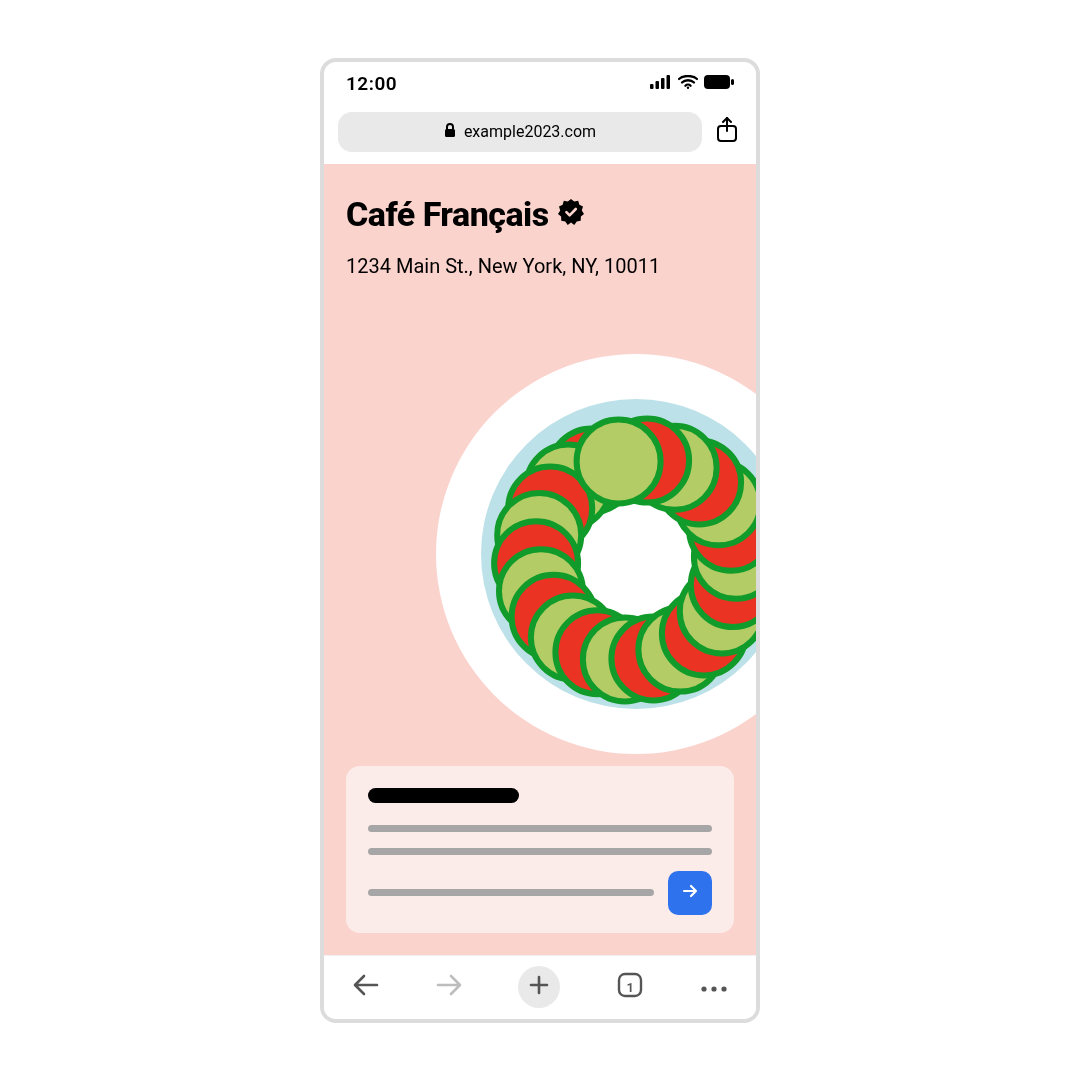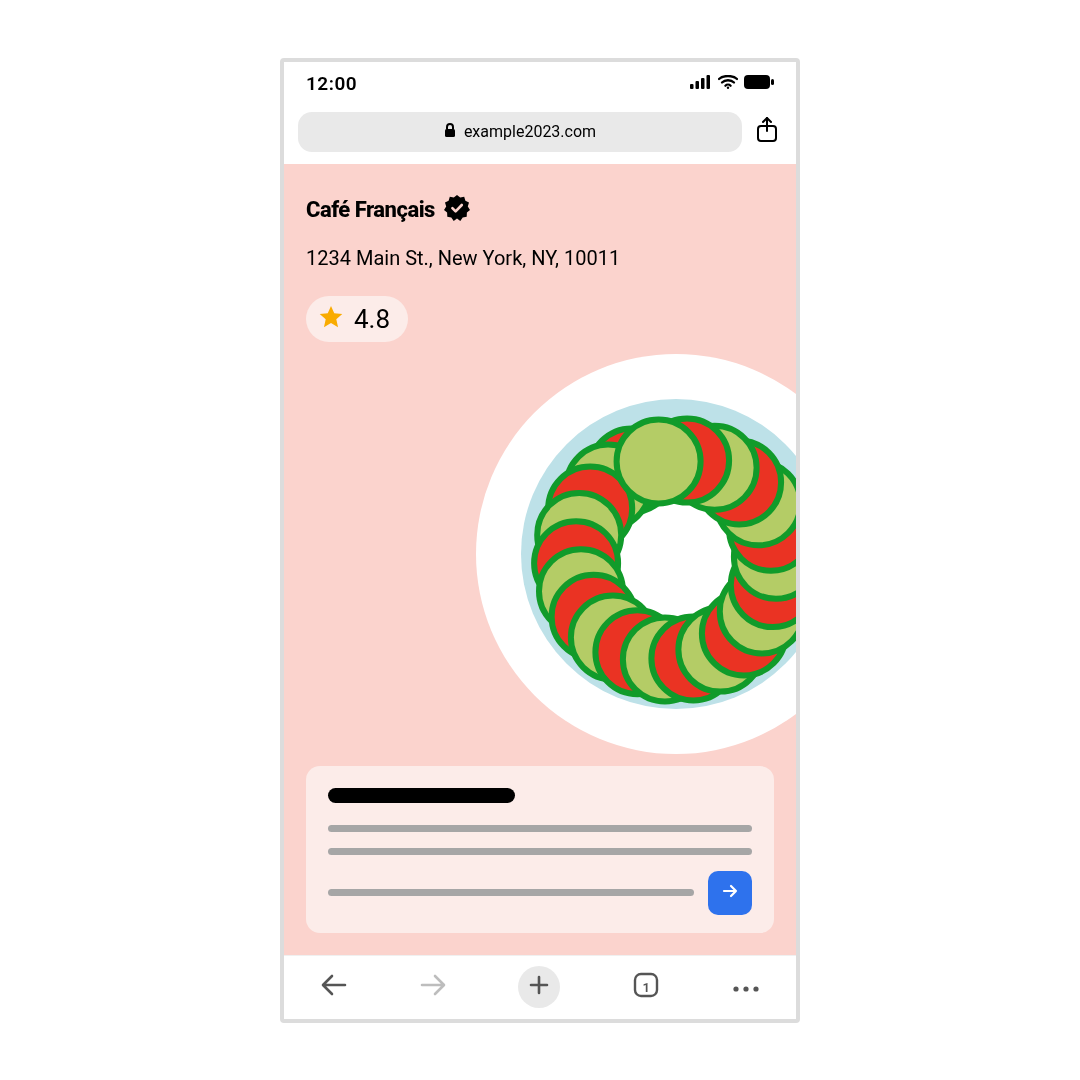--- a/index.html
+++ b/index.html
@@ -6,24 +6,24 @@
   body {
     width: 1080px;
     height: 1080px;
     background: #ffffff;
     display: flex;
     align-items: center;
     justify-content: center;
     font-family: -apple-system, "Segoe UI", Roboto, Arial, sans-serif;
   }
   .phone {
-    width: 520px;
+    width: 440px;
     height: 965px;
     border: 4px solid #dcdcdc;
-    border-radius: 4px;
+    border-radius: 16px;
     background: #ffffff;
     overflow: hidden;
     display: flex;
     flex-direction: column;
   }
   
   .status-bar {
     height: 44px;
     display: flex;
     align-items: center;
@@ -75,21 +75,21 @@
   }
   .title-block {
     padding: 30px 22px 0 22px;
   }
   .title-line {
     display: flex;
     align-items: center;
     gap: 8px;
   }
   .title {
-    font-size: 22px;
+    font-size: 34px;
     font-weight: 800;
     letter-spacing: -0.5px;
   }
   .subtitle {
     margin-top: 20px;
     font-size: 20px;
     font-weight: 400;
   }
   .rating-pill {
     margin: 26px 0 0 22px;
@@ -248,28 +248,20 @@
         <span>
           <svg width="28" height="28" viewBox="0 0 28 28">
             <path d="M14 1 L17.2 3.4 L21.2 2.8 L22.4 6.7 L26 8.6 L24.8 12.5 L27 16 L23.9 18.6 L23.7 22.7 L19.7 23.5 L17.3 26.9 L14 24.6 L10.7 26.9 L8.3 23.5 L4.3 22.7 L4.1 18.6 L1 16 L3.2 12.5 L2 8.6 L5.6 6.7 L6.8 2.8 L10.8 3.4 Z" fill="#000"></path>
             <path d="M9.4 14.2 L12.6 17.4 L18.8 11" stroke="#fbd3cd" stroke-width="2.6" fill="none" stroke-linecap="round" stroke-linejoin="round"></path>
           </svg>
         </span>
       </div>
       <div class="subtitle">1234 Main St., New York, NY, 10011</div>
     </div>
 
-    <div class="rating-pill">
-      <span>
-        <svg width="26" height="26" viewBox="0 0 24 24">
-          <path d="M12 1.8 L15 8.5 L22.4 9.2 L16.9 14.1 L18.5 21.4 L12 17.6 L5.5 21.4 L7.1 14.1 L1.6 9.2 L9 8.5 Z" fill="#f9ab00"></path>
-        </svg>
-      </span>
-      <span class="rating-value">4.8</span>
-    </div>
 
     
     <div class="plate">
       <svg width="420" height="420" viewBox="0 0 420 420">
 
         <circle cx="210" cy="210" r="200" fill="#ffffff"></circle>
         <circle cx="210" cy="210" r="155" fill="#bde1e8"></circle>
         <circle cx="210" cy="215" r="140" fill="#ffffff"></circle>
 
         <g id="slices">

